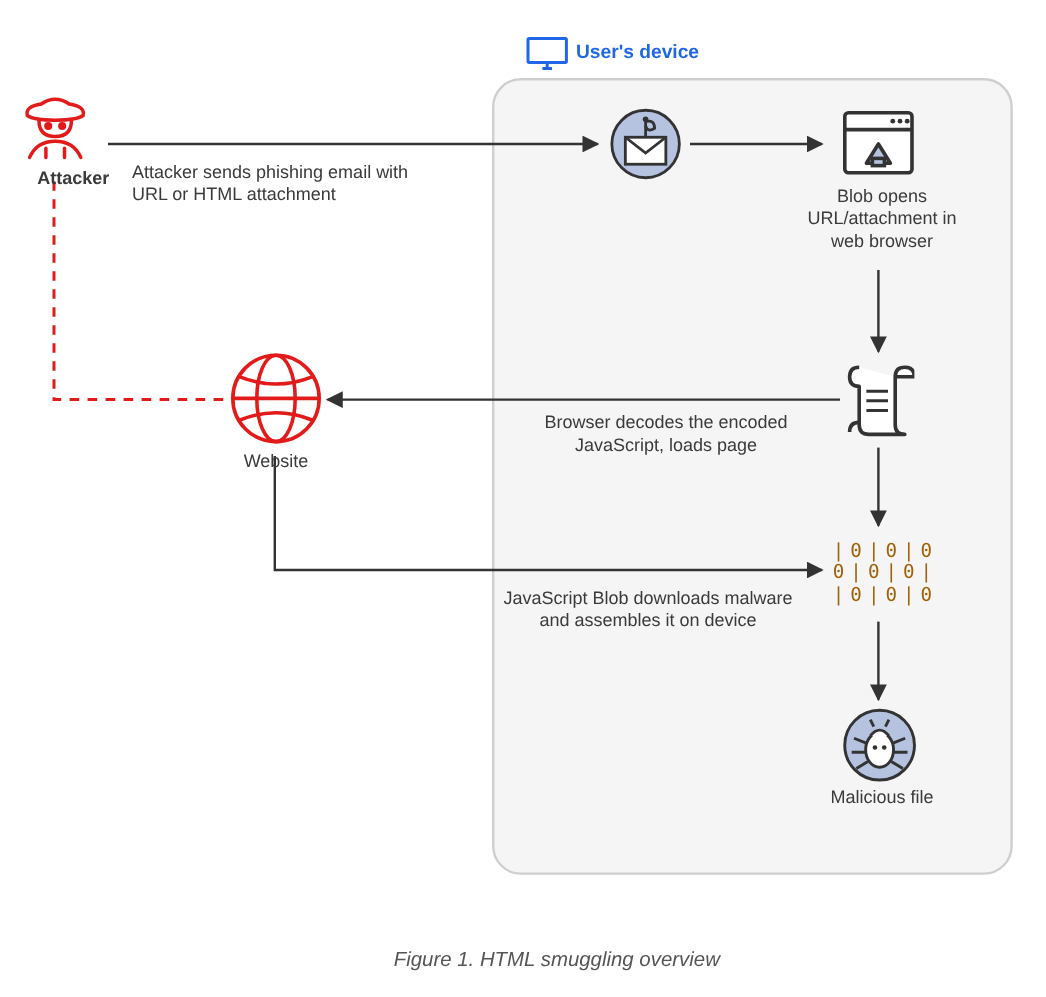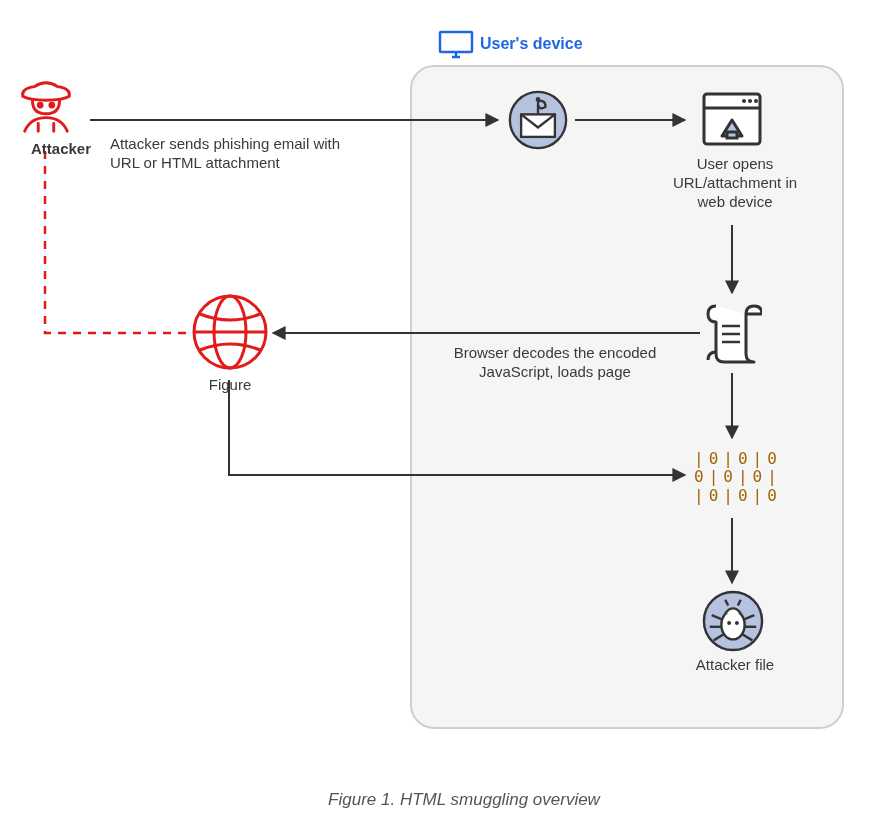--- a/index.html
+++ b/index.html
@@ -110,38 +110,38 @@
 
   <svg class="icon" style="left:700px; top:90px;" width="64" height="60" viewBox="0 0 64 60">
     <rect x="4" y="4" width="56" height="50" rx="3" fill="#fff" stroke="#333" stroke-width="3"></rect>
     <line x1="4" y1="18" x2="60" y2="18" stroke="#333" stroke-width="3"></line>
     <circle cx="44" cy="11" r="2" fill="#333"></circle>
     <circle cx="50" cy="11" r="2" fill="#333"></circle>
     <circle cx="56" cy="11" r="2" fill="#333"></circle>
     <path d="M22 46 L32 30 L42 46 Z" fill="#b5c3e1" stroke="#333" stroke-width="3" stroke-linejoin="round"></path>
     <rect x="27" y="42" width="10" height="6" fill="#b5c3e1" stroke="#333" stroke-width="3"></rect>
   </svg>
-  <div class="label" style="left:665px; top:155px; width:140px;">User opens URL/attachment in web device</div>
+  <div class="label" style="left:665px; top:155px; width:140px;">Blob opens URL/attachment in web browser</div>
 
   <svg class="icon" style="left:704px; top:300px;" width="58" height="66" viewBox="0 0 58 66">
     <path d="M12 6 Q4 6 4 14 Q4 22 12 22 L12 54 Q12 62 20 62 L50 62 Q42 62 42 54 L42 14 Q42 6 50 6 Q58 6 58 14 L58 14 L42 14" fill="#fff" stroke="#333" stroke-width="3" stroke-linejoin="round"></path>
     <line x1="18" y1="26" x2="36" y2="26" stroke="#333" stroke-width="2.5"></line>
     <line x1="18" y1="34" x2="36" y2="34" stroke="#333" stroke-width="2.5"></line>
     <line x1="18" y1="42" x2="36" y2="42" stroke="#333" stroke-width="2.5"></line>
     <path d="M4 60 Q4 52 12 52" fill="none" stroke="#333" stroke-width="3"></path>
   </svg>
 
   <svg class="icon" style="left:190px; top:292px;" width="80" height="80" viewBox="0 0 80 80">
     <circle cx="40" cy="40" r="36" fill="none" stroke="#e21a1a" stroke-width="3"></circle>
     <ellipse cx="40" cy="40" rx="16" ry="36" fill="none" stroke="#e21a1a" stroke-width="3"></ellipse>
     <line x1="4" y1="40" x2="76" y2="40" stroke="#e21a1a" stroke-width="3"></line>
     <path d="M10 22 Q40 34 70 22" fill="none" stroke="#e21a1a" stroke-width="3"></path>
     <path d="M10 58 Q40 46 70 58" fill="none" stroke="#e21a1a" stroke-width="3"></path>
   </svg>
-  <div class="label" style="left:190px; top:376px; width:80px;">Figure</div>
+  <div class="label" style="left:190px; top:376px; width:80px;">Website</div>
 
   <div class="binary" style="left:694px; top:450px; width:80px;">
     <div>|0|0|0</div>
     <div>0|0|0|</div>
     <div>|0|0|0</div>
   </div>
 
   <svg class="icon" style="left:702px; top:590px;" width="62" height="62" viewBox="0 0 64 64">
     <circle cx="32" cy="32" r="30" fill="#b5c3e1" stroke="#333" stroke-width="2.5"></circle>
     <ellipse cx="32" cy="36" rx="12" ry="15" fill="#fff" stroke="#333" stroke-width="2.5"></ellipse>
@@ -150,22 +150,23 @@
     <line x1="37" y1="16" x2="40" y2="10" stroke="#333" stroke-width="2.5"></line>
     <line x1="20" y1="30" x2="10" y2="26" stroke="#333" stroke-width="2.5"></line>
     <line x1="20" y1="38" x2="8" y2="38" stroke="#333" stroke-width="2.5"></line>
     <line x1="22" y1="46" x2="12" y2="52" stroke="#333" stroke-width="2.5"></line>
     <line x1="44" y1="30" x2="54" y2="26" stroke="#333" stroke-width="2.5"></line>
     <line x1="44" y1="38" x2="56" y2="38" stroke="#333" stroke-width="2.5"></line>
     <line x1="42" y1="46" x2="52" y2="52" stroke="#333" stroke-width="2.5"></line>
     <circle cx="28" cy="34" r="2" fill="#333"></circle>
     <circle cx="36" cy="34" r="2" fill="#333"></circle>
   </svg>
-  <div class="label" style="left:680px; top:656px; width:110px;">Attacker file</div>
+  <div class="label" style="left:680px; top:656px; width:110px;">Malicious file</div>
 
   <div class="label" style="left:440px; top:344px; width:230px;">Browser decodes the encoded JavaScript, loads page</div>
 
   <div class="label" style="left:110px; top:135px; width:250px; text-align:left;">Attacker sends phishing email with URL or HTML attachment</div>
 
+  <div class="label" style="left:415px; top:490px; width:250px;">JavaScript Blob downloads malware and assembles it on device</div>
 
   <div class="caption" style="left:0; top:790px; width:872px; font-size:17px;padding-left:28px;">Figure 1. HTML smuggling overview</div>
 
 </div>
 
 </body></html>

